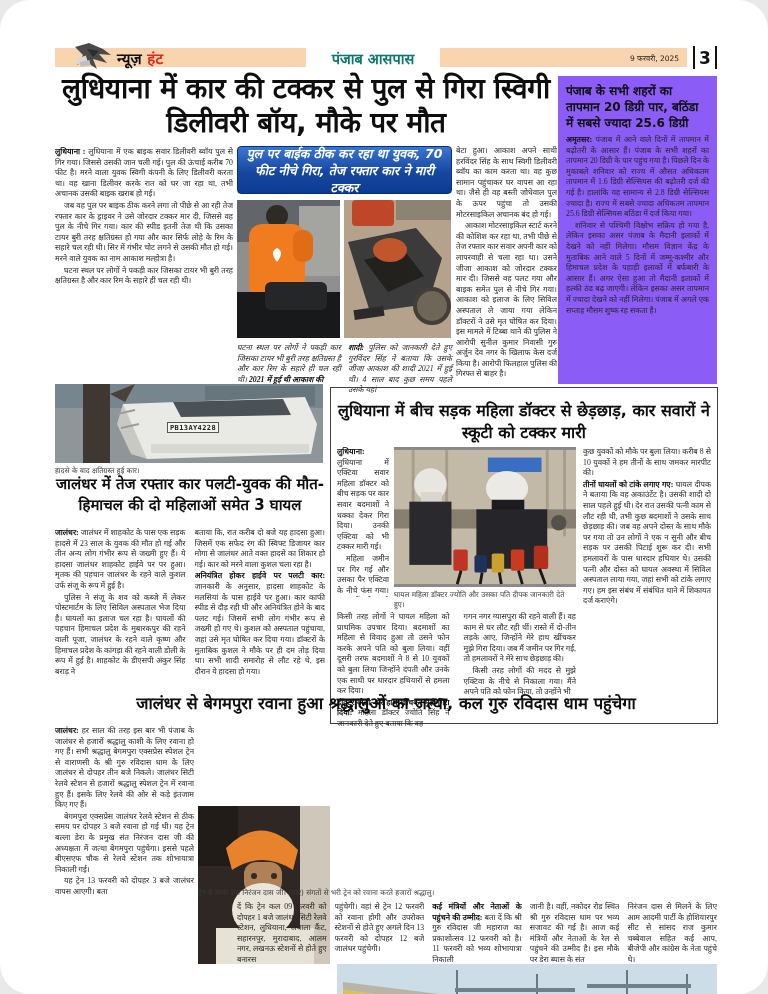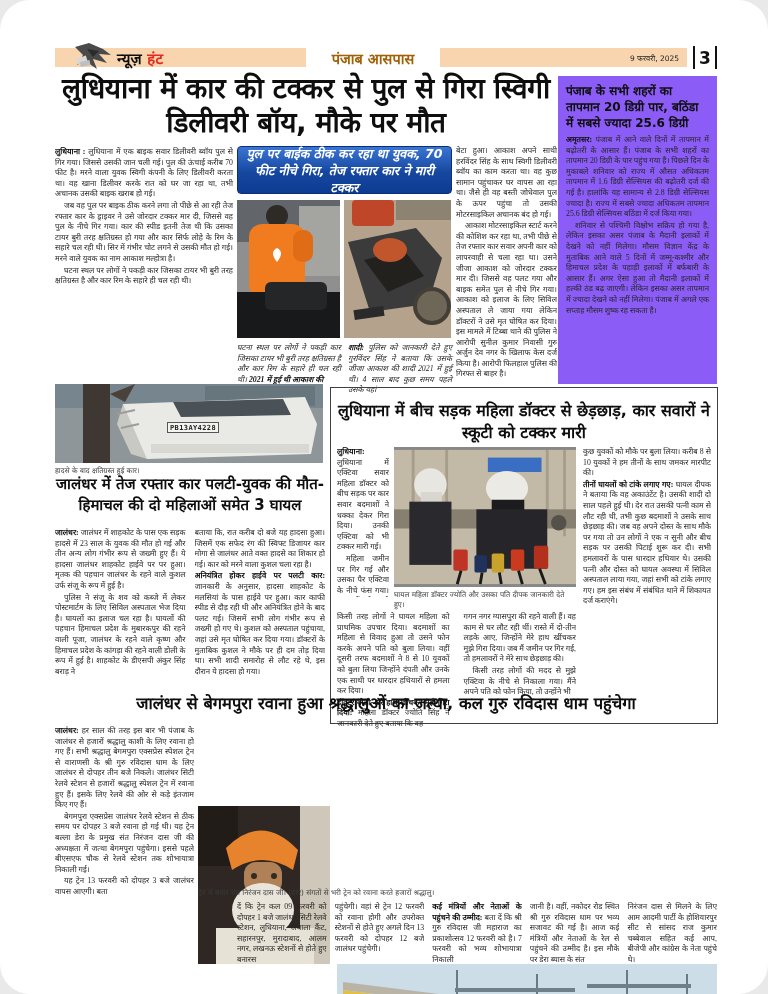--- a/index.html
+++ b/index.html
@@ -9,21 +9,21 @@
   .hl{font-family:"DejaVu Sans","Liberation Sans",sans-serif;font-weight:700;color:#0e0e0e;}
   .abs{position:absolute;}
   
   .masthead{left:55px;top:46px;width:662px;height:23px;display:flex;align-items:stretch;}
   .mh-left{flex:1.05;background:#f8d5ae;display:flex;align-items:center;position:relative;margin-top:2px;height:19px;}
   .mh-center{background:#ffffff;display:flex;align-items:center;justify-content:center;padding:0 26px;margin-top:2px;height:19px;}
   .mh-right{flex:1;background:#f8d5ae;display:flex;align-items:center;justify-content:flex-end;padding-right:8px;margin-top:2px;height:19px;}
   .logo{position:absolute;left:18px;top:-7px;width:40px;height:30px;}
   .mh-title{margin-left:62px;font-size:15px;letter-spacing:.2px;}
   .mh-title .red{color:#e3291d;}
-  .section-title{font-size:14.5px;color:#a16207;}
+  .section-title{font-size:14.5px;color:#0f766e;}
   .issue-date{font-size:7.5px;font-family:"DejaVu Sans","Liberation Sans",sans-serif;color:#222;}
   .pageno{width:24px;border-left:2px solid #111;border-right:2px solid #111;margin-left:6px;display:flex;align-items:center;justify-content:center;
           font-family:"DejaVu Sans","Liberation Sans",sans-serif;font-weight:800;font-size:17px;color:#111;}
   
   .lead-headline{left:55px;top:72px;width:502px;height:70px;font-size:28px;line-height:34px;font-weight:800;text-align:center;letter-spacing:-.3px;}
   .crash-headline{left:55px;top:474px;width:270px;font-size:15px;line-height:21px;text-align:center;}
   .beg-headline{left:55px;top:692px;width:662px;font-size:16.5px;line-height:24px;text-align:center;white-space:nowrap;overflow:hidden;}
   
   .btxt{font-size:7.8px;line-height:10.6px;text-align:justify;color:#262626;}
   .btxt p{margin:0 0 1px 0;}
@@ -313,21 +313,21 @@
   <div class="abs caption beg-cap">ट्रेन में सवार संत निरंजन दास जी। (दाएं) संगतों से भरी ट्रेन को रवाना करते हजारों श्रद्धालु।</div>
 
   <div class="abs beg-cols">
     <div class="col btxt">
       <p><span>दें कि ट्रेन कल 09 फरवरी को दोपहर 1 बजे जालंधर सिटी रेलवे स्टेशन, लुधियाना, अंबाला कैंट, सहारनपुर, मुरादाबाद, आलम नगर, लखनऊ स्टेशनों से होते हुए बनारस</span></p>
     </div>
     <div class="col btxt">
       <p><span>पहुंचेगी। वहां से ट्रेन 12 फरवरी को रवाना होगी और उपरोक्त स्टेशनों से होते हुए अगले दिन 13 फरवरी को दोपहर 12 बजे जालंधर पहुंचेगी।</span></p>
     </div>
     <div class="col btxt">
-      <p><b>कई मंत्रियों और नेताओं के पहुंचने की उम्मीद:</b><span> बता दें कि श्री गुरु रविदास जी महाराज का प्रकाशोत्सव 12 फरवरी को है। 7 फरवरी को भव्य शोभायात्रा निकाली</span></p>
+      <p><b>कई मंत्रियों और नेताओं के पहुंचने की उम्मीद:</b><span> बता दें कि श्री गुरु रविदास जी महाराज का प्रकाशोत्सव 12 फरवरी को है। 11 फरवरी को भव्य शोभायात्रा निकाली</span></p>
     </div>
     <div class="col btxt">
       <p><span>जानी है। वहीं, नकोदर रोड स्थित श्री गुरु रविदास धाम पर भव्य सजावट की गई है। आज कई मंत्रियों और नेताओं के रेल से पहुंचने की उम्मीद है। इस मौके पर डेरा ब्यास के संत</span></p>
     </div>
     <div class="col btxt">
       <p><span>निरंजन दास से मिलने के लिए आम आदमी पार्टी के होशियारपुर सीट से सांसद राज कुमार चब्बेवाल सहित कई आप, बीजेपी और कांग्रेस के नेता पहुंचे थे।</span></p>
     </div>
   </div>
 
 </div>

